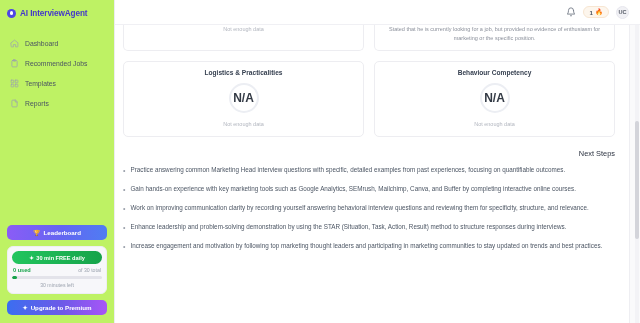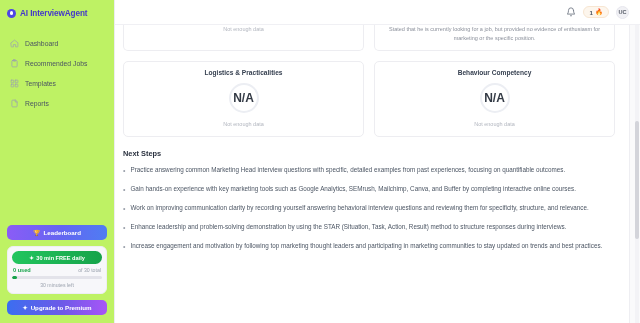--- a/index.html
+++ b/index.html
@@ -125,21 +125,21 @@
   .card-title { font-size: 6.6px; font-weight: bold; color: #374151; text-align: center; margin-bottom: 7px; }
   .score-circle {
     width: 30px; height: 30px; border-radius: 50%;
     border: 2.2px solid #eceef3; margin: 0 auto 7px auto;
     display: flex; align-items: center; justify-content: center;
     font-size: 12px; font-weight: bold; color: #333a45;
   }
 
   
   .next-steps { padding: 12px 0 0 0; }
-  .ns-title { font-size: 7.4px; font-weight: bold; color: #2b3240; margin-bottom: 7px; }
+  .ns-title { font-size: 7.4px; font-weight: normal; color: #2b3240; margin-bottom: 7px; text-align: right; }
   .ns-list { list-style: none; display: flex; flex-direction: column; gap: 8px; }
   .ns-item { display: flex; gap: 5px; align-items: flex-start; }
   .ns-bullet { color: #9aa0ab; font-size: 7px; line-height: 1.58; flex: 0 0 auto; }
   .ns-text { font-size: 6.3px; color: #4b5563; line-height: 1.58; }
 
   .scroll-track {
     position: absolute; right: 1px; top: 0; bottom: 0; width: 4px;
     background: #f3f3f6;
   }
   .scroll-thumb {

